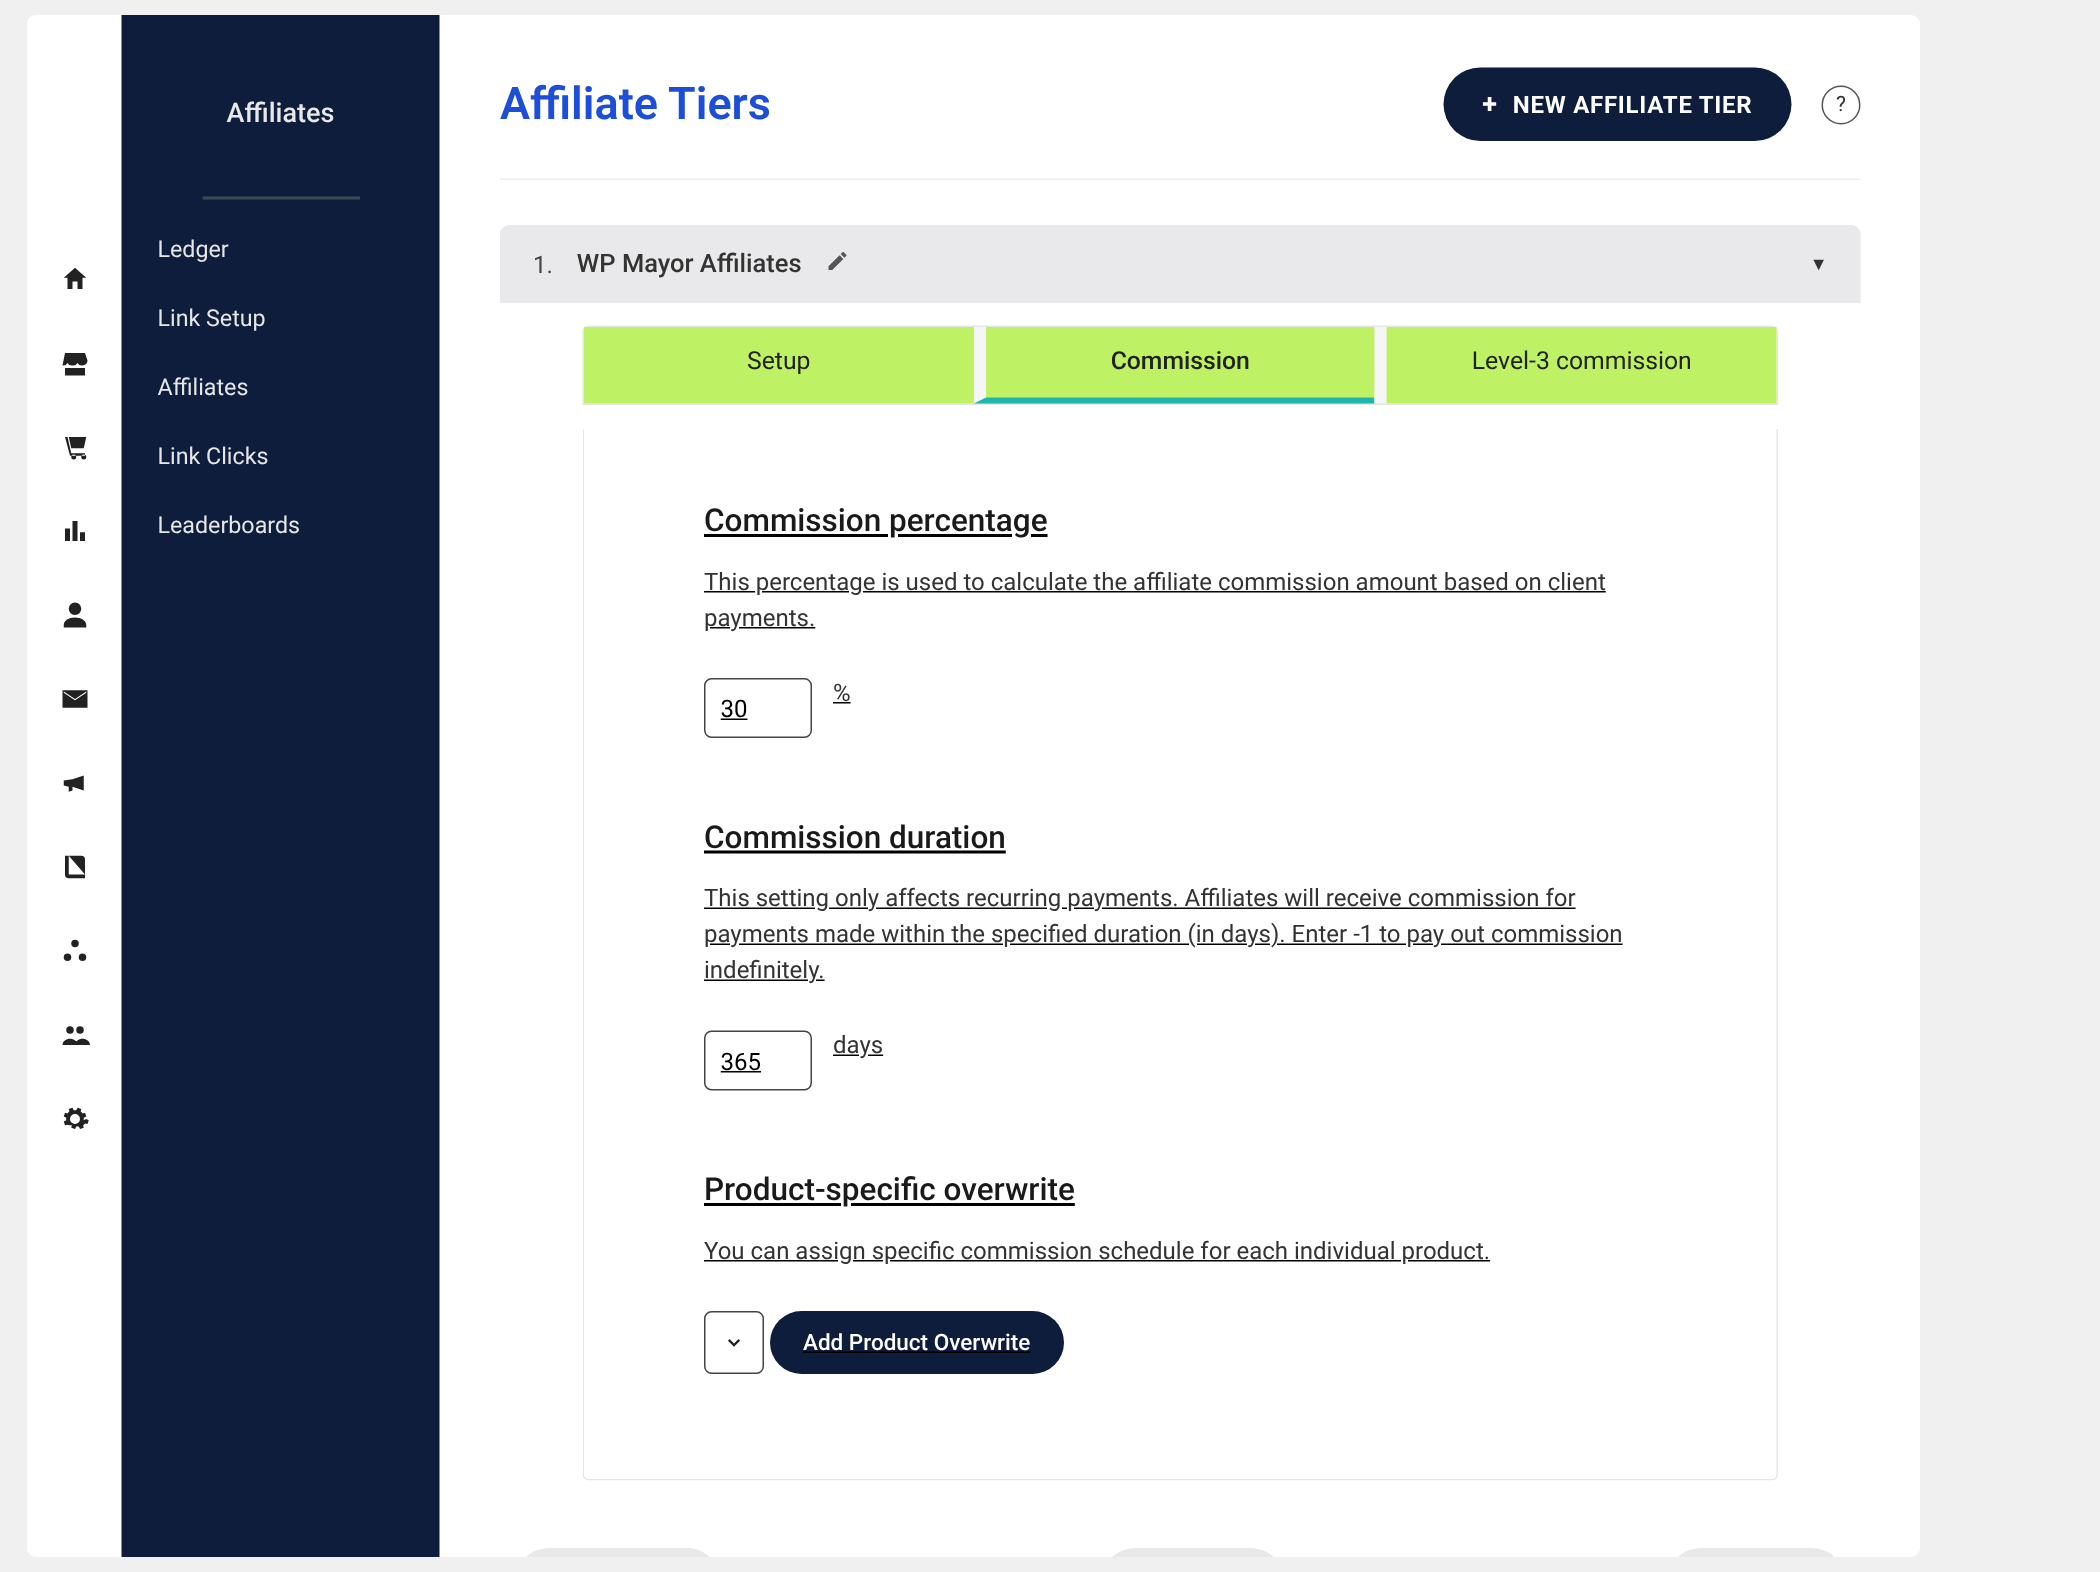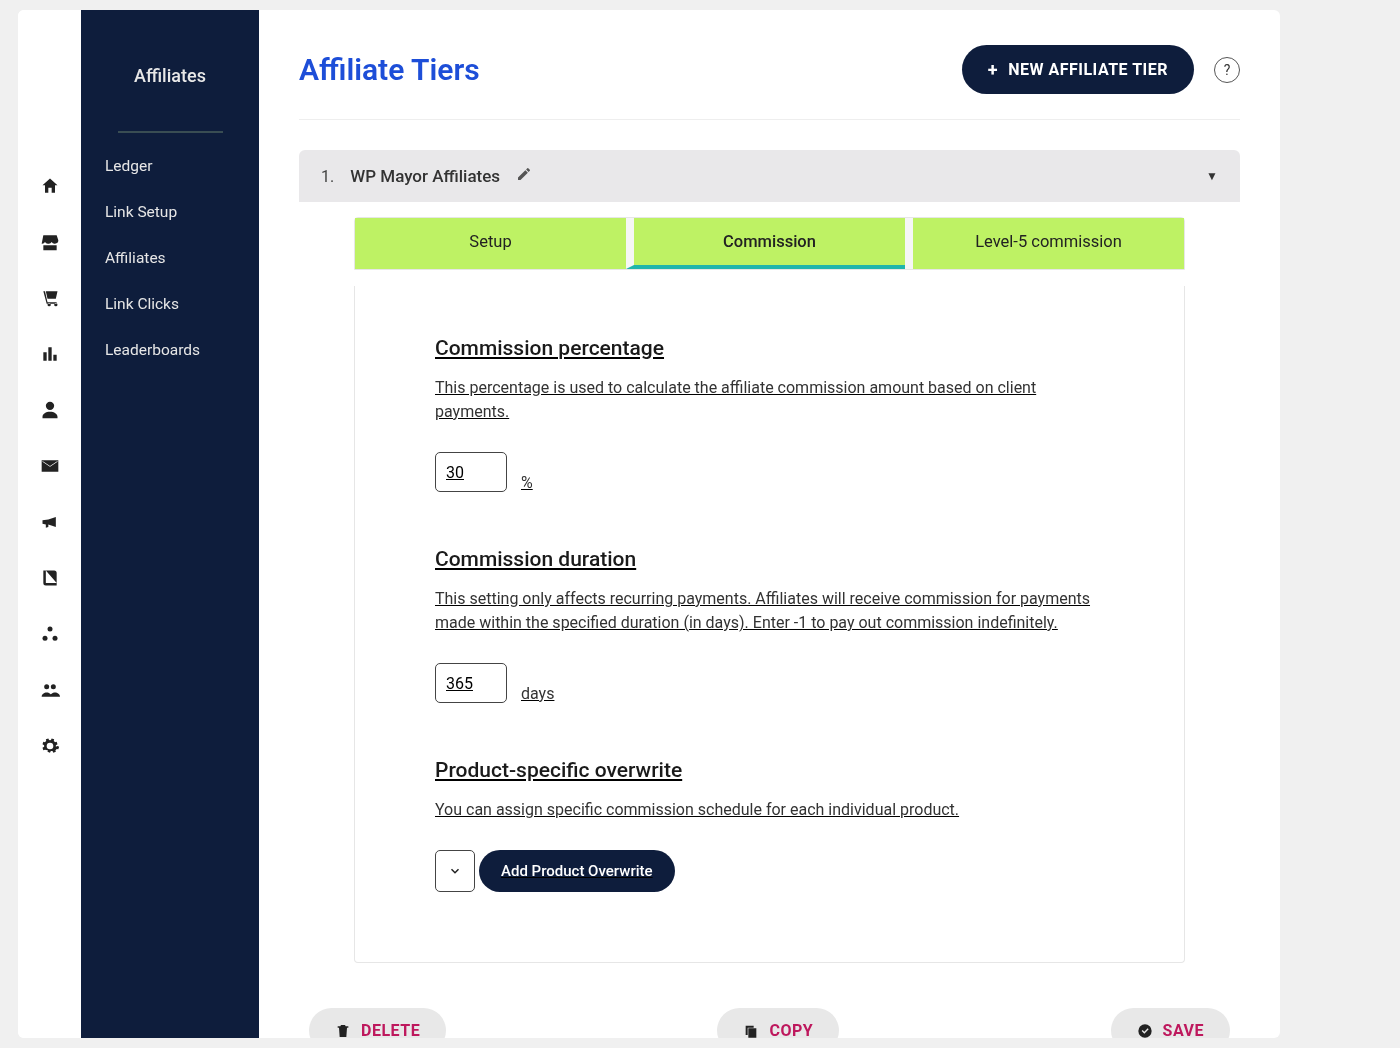--- a/index.html
+++ b/index.html
@@ -5,21 +5,21 @@
   * { box-sizing: border-box; margin: 0; padding: 0; font-family: -apple-system, BlinkMacSystemFont, "Segoe UI", Roboto, Arial, sans-serif; }
   body { background: #f0f0f0; width: 1400px; height: 1048px; overflow: hidden; padding: 10px 120px 10px 18px; }
   .app { display: flex; background: #fff; border-radius: 6px; height: 1028px; overflow: hidden; }
 
   
   .rail { width: 63px; background: #fff; display: flex; flex-direction: column; align-items: center; padding-top: 165px; gap: 34px; }
   .rail .ricon { width: 22px; height: 22px; color: #222; display:flex; align-items:center; justify-content:center; cursor: pointer; }
   .rail .ricon svg { width: 20px; height: 20px; fill: #222; }
 
   
-  .sidebar { width: 178px; background: #0e1d3c; color: #fff; display:flex; flex-direction:column; padding-top: 55px; }
+  .sidebar { width: 212px; background: #0e1d3c; color: #fff; display:flex; flex-direction:column; padding-top: 55px; }
   .sidebar-title { text-align:center; font-size: 18px; font-weight: 500; color: #e8e8e8; }
   .sidebar-hr { margin: 45px auto 10px; width: 105px; height: 2px; background: #6f8a6f; opacity: .45; }
   .sb-item { padding: 14px 24px; font-size: 15.5px; color: #e6e6e6; cursor: pointer; border-top-left-radius: 22px; border-bottom-left-radius: 22px; margin-left: 0; }
   .sb-item.active { background: #fff; color: #111; }
 
   
   .main { flex: 1; padding: 20px 40px 40px 40px; overflow:auto; }
   .header { display:flex; align-items:center; justify-content:space-between; padding: 15px 0 25px 0; border-bottom: 1px solid #eee; }
   .page-title { font-size: 30px; font-weight: 600; color: #1d4ed8; }
   .header-right { display:flex; align-items:center; gap: 20px; }
@@ -35,21 +35,21 @@
 
   .tabs { display:flex; border:1px solid #e6e6e6; border-radius:4px 4px 0 0; margin: 15px 55px 0; }
   .tab { flex:1; text-align:center; padding: 14px 0; font-size:16.5px; color:#222; background:#bef264; cursor:pointer; }
   .tab + .tab { border-left: 8px solid #f6f6f6; }
   .tab.active { border-bottom: 4px solid #1fb5ac; font-weight: 500; }
 
   .panel { border:1px solid #e6e6e6; border-top:none; margin:16px 55px; padding: 50px 80px 70px; border-radius: 0 0 4px 4px; text-decoration: underline; }
   .sect { margin-bottom: 55px; }
   .sect h3 { font-size: 21px; font-weight: 500; margin-bottom: 16px; color:#1a1a1a; }
   .sect p { font-size: 16px; color:#333; line-height:1.5; margin-bottom: 28px; }
-  .inputrow { display:flex; align-items:flex-end; gap: 14px; }
+  .inputrow { display:flex; align-items:flex-start; gap: 14px; }
   .numinput { width: 72px; height: 40px; border:1.5px solid #444; border-radius:5px; padding: 0 10px; font-size:16px; }
   .unit { font-size:16px; color:#333; }
 
   .overwrite-row { display:flex; align-items:center; gap: 4px; }
   .dropdown-btn { width: 40px; height: 42px; border:1.5px solid #444; border-radius:5px; background:#fff; display:flex; align-items:center; justify-content:center; cursor:pointer; }
   .pill-btn { background:#0e1d3c; color:#fff; border:none; border-radius:22px; padding: 12px 22px; font-size:15px; font-weight:500; cursor:pointer; }
 
   .actions { display:flex; justify-content:space-between; margin: 45px 10px 0; }
   .action-btn { background:#e8e8e8; border:none; border-radius:24px; padding: 13px 26px; font-size:16px; font-weight:700; letter-spacing:.5px; color:#be185d; cursor:pointer; display:flex; align-items:center; gap:10px; }
   .action-btn svg { width:16px; height:16px; fill:#222; }
@@ -152,21 +152,21 @@
           <svg width="16" height="16" viewBox="0 0 24 24" fill="#555">
               <path d="M3 17.25V21h3.75L17.81 9.94l-3.75-3.75L3 17.25zM20.71 7.04a1 1 0 000-1.41l-2.34-2.34a1 1 0 00-1.41 0l-1.83 1.83 3.75 3.75 1.83-1.83z"></path>
             </svg>
         </span>
         <span class="caret">▼</span>
       </div>
 
       <div class="tabs">
         <div class="tab">Setup</div>
         <div class="tab active">Commission</div>
-        <div class="tab">Level-5 commission</div>
+        <div class="tab">Level-3 commission</div>
       </div>
 
       <div class="panel">
         <div class="sect">
           <h3>Commission percentage</h3>
           <p>This percentage is used to calculate the affiliate commission amount based on client payments.</p>
           <div class="inputrow">
             <input class="numinput" value="30" style="">
             <span class="unit">%</span>
           </div>

